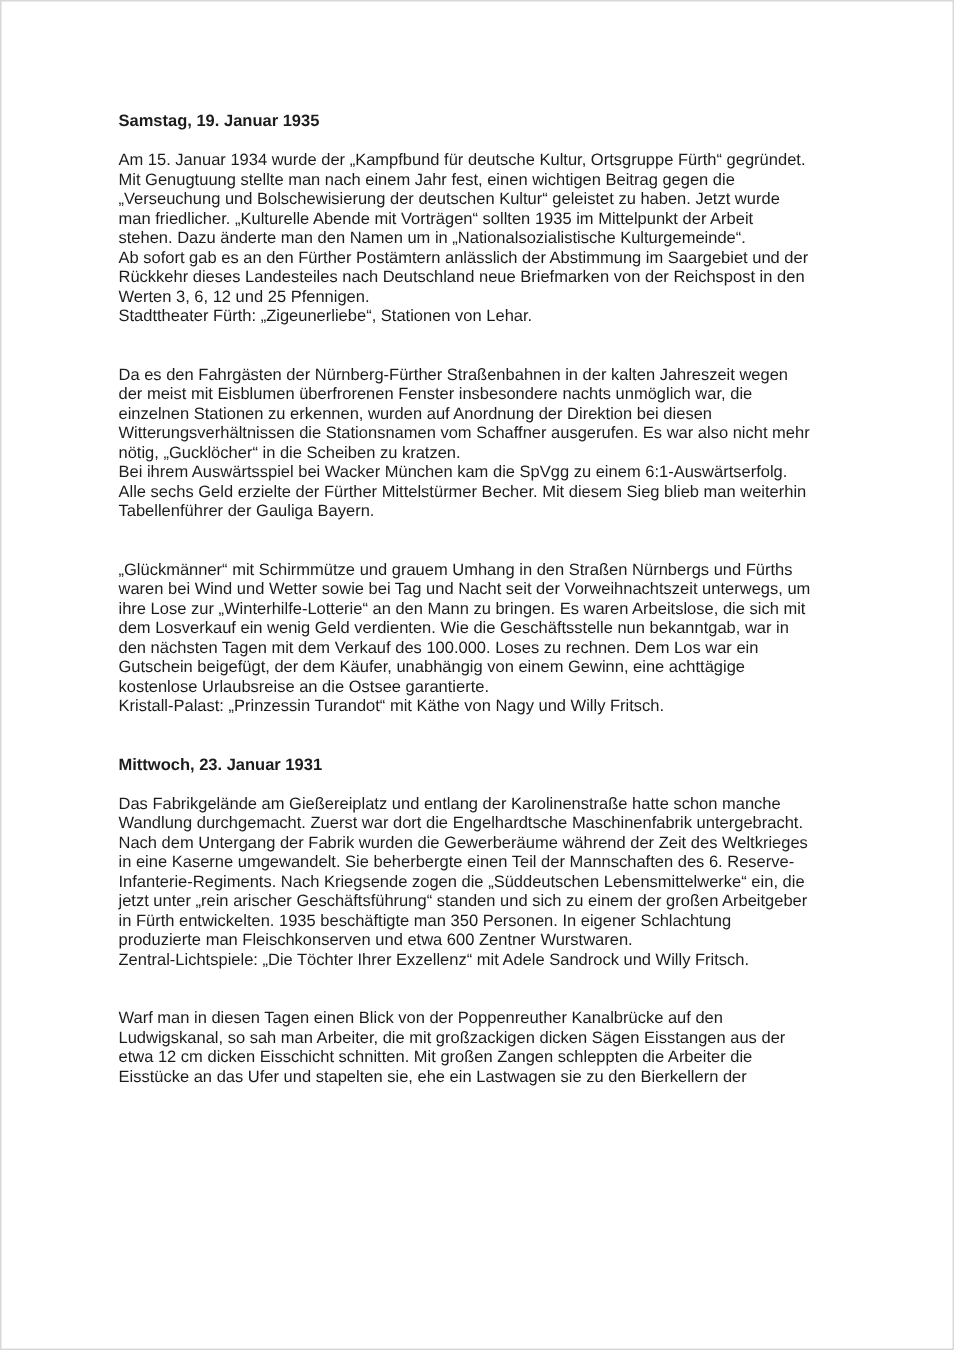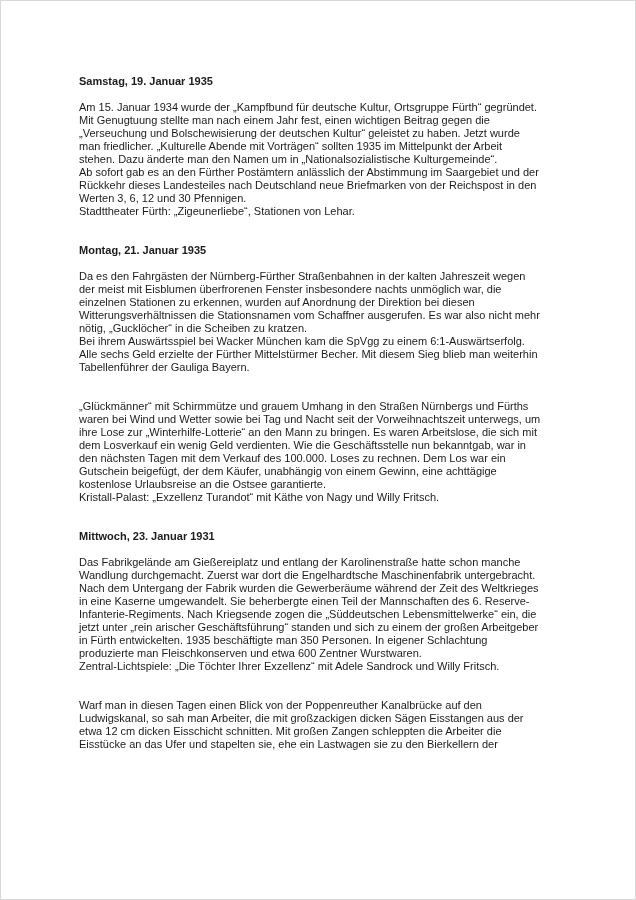--- a/index.html
+++ b/index.html
@@ -37,33 +37,32 @@
   }
 </style>
 </head>
 <body>
 
 <div class="page">
 
   <section class="day-section">
     <h3 class="day-heading">Samstag, 19. Januar 1935</h3>
     <p class="body-paragraph">Am 15. Januar 1934 wurde der „Kampfbund für deutsche Kultur, Ortsgruppe Fürth“ gegründet. Mit Genugtuung stellte man nach einem Jahr fest, einen wichtigen Beitrag gegen die „Verseuchung und Bolschewisierung der deutschen Kultur“ geleistet zu haben. Jetzt wurde man friedlicher. „Kulturelle Abende mit Vorträgen“ sollten 1935 im Mittelpunkt der Arbeit stehen. Dazu änderte man den Namen um in „Nationalsozialistische Kulturgemeinde“.</p>
-    <p class="body-paragraph">Ab sofort gab es an den Fürther Postämtern anlässlich der Abstimmung im Saargebiet und der Rückkehr dieses Landesteiles nach Deutschland neue Briefmarken von der Reichspost in den Werten 3, 6, 12 und 30 Pfennigen.</p>
+    <p class="body-paragraph">Ab sofort gab es an den Fürther Postämtern anlässlich der Abstimmung im Saargebiet und der Rückkehr dieses Landesteiles nach Deutschland neue Briefmarken von der Reichspost in den Werten 3, 6, 12 und 25 Pfennigen.</p>
     <p class="body-paragraph">Stadttheater Fürth: „Zigeunerliebe“, Stationen von Lehar.</p>
   </section>
 
   <section class="day-section">
-    <h3 class="day-heading">Montag, 21. Januar 1935</h3>
     <p class="body-paragraph">Da es den Fahrgästen der Nürnberg-Fürther Straßenbahnen in der kalten Jahreszeit wegen der meist mit Eisblumen überfrorenen Fenster insbesondere nachts unmöglich war, die einzelnen Stationen zu erkennen, wurden auf Anordnung der Direktion bei diesen Witterungsverhältnissen die Stationsnamen vom Schaffner ausgerufen. Es war also nicht mehr nötig, „Gucklöcher“ in die Scheiben zu kratzen.</p>
     <p class="body-paragraph">Bei ihrem Auswärtsspiel bei Wacker München kam die SpVgg zu einem 6:1-Auswärtserfolg. Alle sechs Geld erzielte der Fürther Mittelstürmer Becher. Mit diesem Sieg blieb man weiterhin Tabellenführer der Gauliga Bayern.</p>
   </section>
 
   <section class="day-section">
     <p class="body-paragraph">„Glückmänner“ mit Schirmmütze und grauem Umhang in den Straßen Nürnbergs und Fürths waren bei Wind und Wetter sowie bei Tag und Nacht seit der Vorweihnachtszeit unterwegs, um ihre Lose zur „Winterhilfe-Lotterie“ an den Mann zu bringen. Es waren Arbeitslose, die sich mit dem Losverkauf ein wenig Geld verdienten. Wie die Geschäftsstelle nun bekanntgab, war in den nächsten Tagen mit dem Verkauf des 100.000. Loses zu rechnen. Dem Los war ein Gutschein beigefügt, der dem Käufer, unabhängig von einem Gewinn, eine achttägige kostenlose Urlaubsreise an die Ostsee garantierte.</p>
-    <p class="body-paragraph">Kristall-Palast: „Exzellenz Turandot“ mit Käthe von Nagy und Willy Fritsch.</p>
+    <p class="body-paragraph">Kristall-Palast: „Prinzessin Turandot“ mit Käthe von Nagy und Willy Fritsch.</p>
   </section>
 
   <section class="day-section">
     <h3 class="day-heading">Mittwoch, 23. Januar 1931</h3>
     <p class="body-paragraph">Das Fabrikgelände am Gießereiplatz und entlang der Karolinenstraße hatte schon manche Wandlung durchgemacht. Zuerst war dort die Engelhardtsche Maschinenfabrik untergebracht. Nach dem Untergang der Fabrik wurden die Gewerberäume während der Zeit des Weltkrieges in eine Kaserne umgewandelt. Sie beherbergte einen Teil der Mannschaften des 6. Reserve-Infanterie-Regiments. Nach Kriegsende zogen die „Süddeutschen Lebensmittelwerke“ ein, die jetzt unter „rein arischer Geschäftsführung“ standen und sich zu einem der großen Arbeitgeber in Fürth entwickelten. 1935 beschäftigte man 350 Personen. In eigener Schlachtung produzierte man Fleischkonserven und etwa 600 Zentner Wurstwaren.</p>
     <p class="body-paragraph">Zentral-Lichtspiele: „Die Töchter Ihrer Exzellenz“ mit Adele Sandrock und Willy Fritsch.</p>
   </section>
 
   <section class="day-section">
     <p class="body-paragraph">Warf man in diesen Tagen einen Blick von der Poppenreuther Kanalbrücke auf den Ludwigskanal, so sah man Arbeiter, die mit großzackigen dicken Sägen Eisstangen aus der etwa 12 cm dicken Eisschicht schnitten. Mit großen Zangen schleppten die Arbeiter die Eisstücke an das Ufer und stapelten sie, ehe ein Lastwagen sie zu den Bierkellern der</p>

